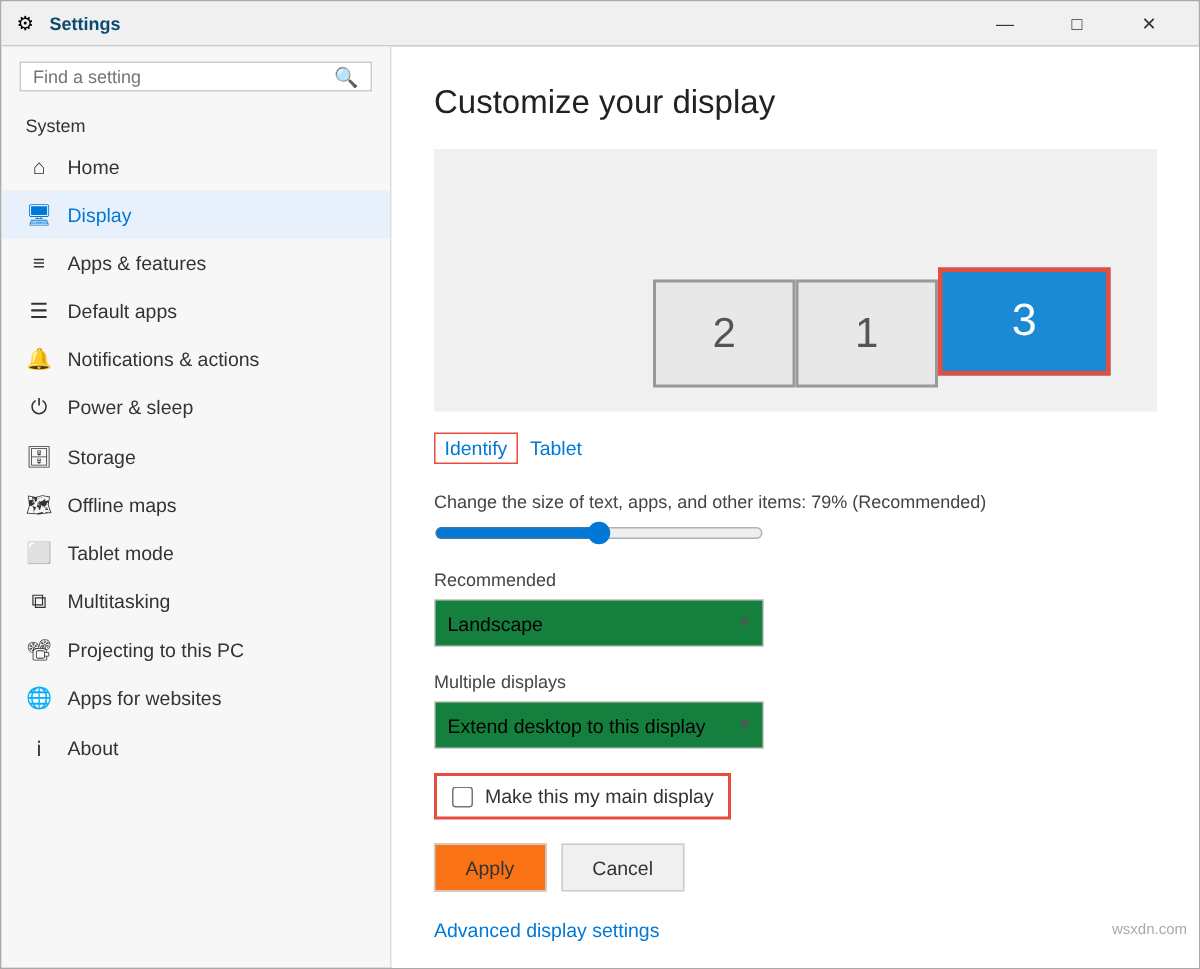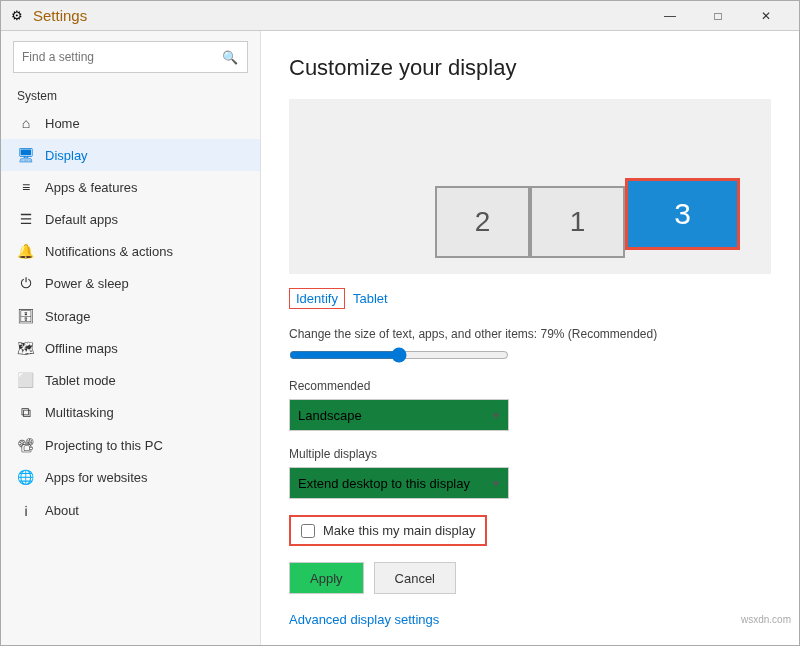--- a/index.html
+++ b/index.html
@@ -26,23 +26,24 @@
       padding: 0 10px;
       border-bottom: 1px solid #ccc;
       flex-shrink: 0;
     }
     .title-bar-icon {
       width: 16px;
       height: 16px;
       margin-right: 6px;
     }
     .title-bar-title {
-      font-size: 15px;
-      color: #a16207;
+      font-size: 12px;
+      color: #0c4a6e;
       flex: 1;
+      font-weight: bold;
     }
     .title-bar-controls {
       display: flex;
       gap: 2px;
     }
     .title-btn {
       width: 46px;
       height: 30px;
       border: none;
       background: transparent;
@@ -67,21 +68,21 @@
       flex-direction: column;
       flex-shrink: 0;
       overflow-y: auto;
     }
     .sidebar-search {
       margin: 10px 12px 8px 12px;
       display: flex;
       align-items: center;
       border: 1px solid #ccc;
       background: #fff;
-      height: 32px;
+      height: 20px;
       padding: 0 8px;
     }
     .sidebar-search input {
       border: none;
       outline: none;
       flex: 1;
       font-size: 12px;
       color: #666;
     }
     .sidebar-search-icon {
@@ -261,21 +262,21 @@
     .btn {
       height: 32px;
       padding: 0 20px;
       border: 1px solid #ccc;
       background: #f0f0f0;
       font-size: 13px;
       cursor: pointer;
       color: #333;
     }
     .btn.primary {
-      background: #22c55e;
+      background: #f97316;
     }
     .advanced-link {
       color: #0078d7;
       font-size: 13px;
       cursor: pointer;
       text-decoration: none;
     }
     
     .watermark {
       position: absolute;

